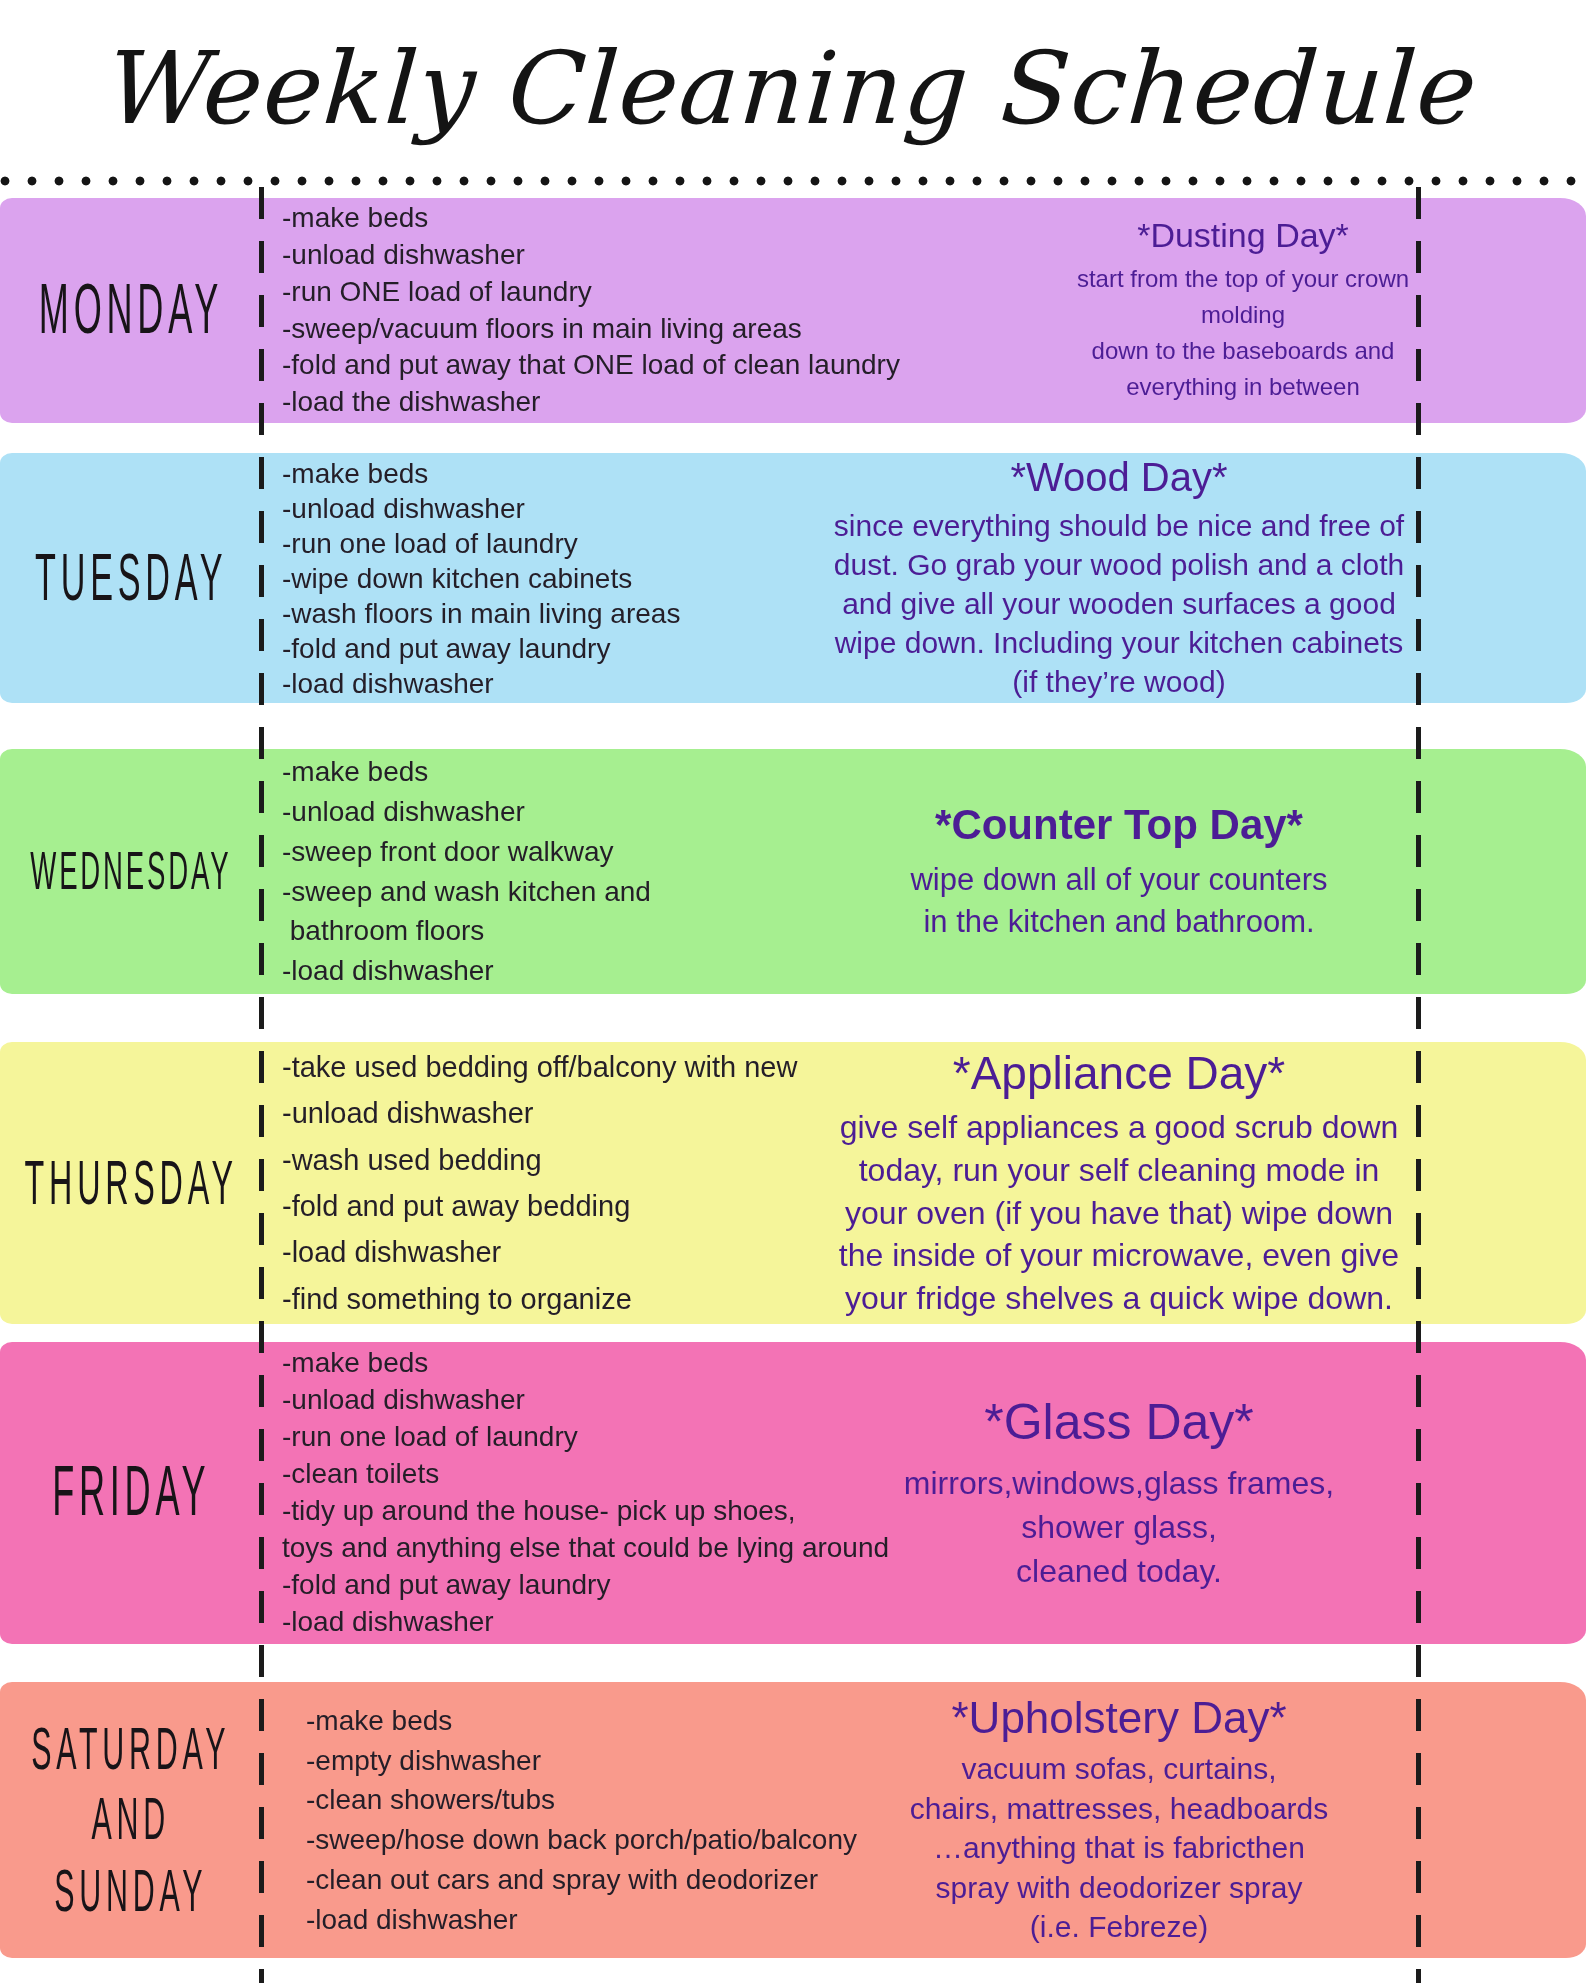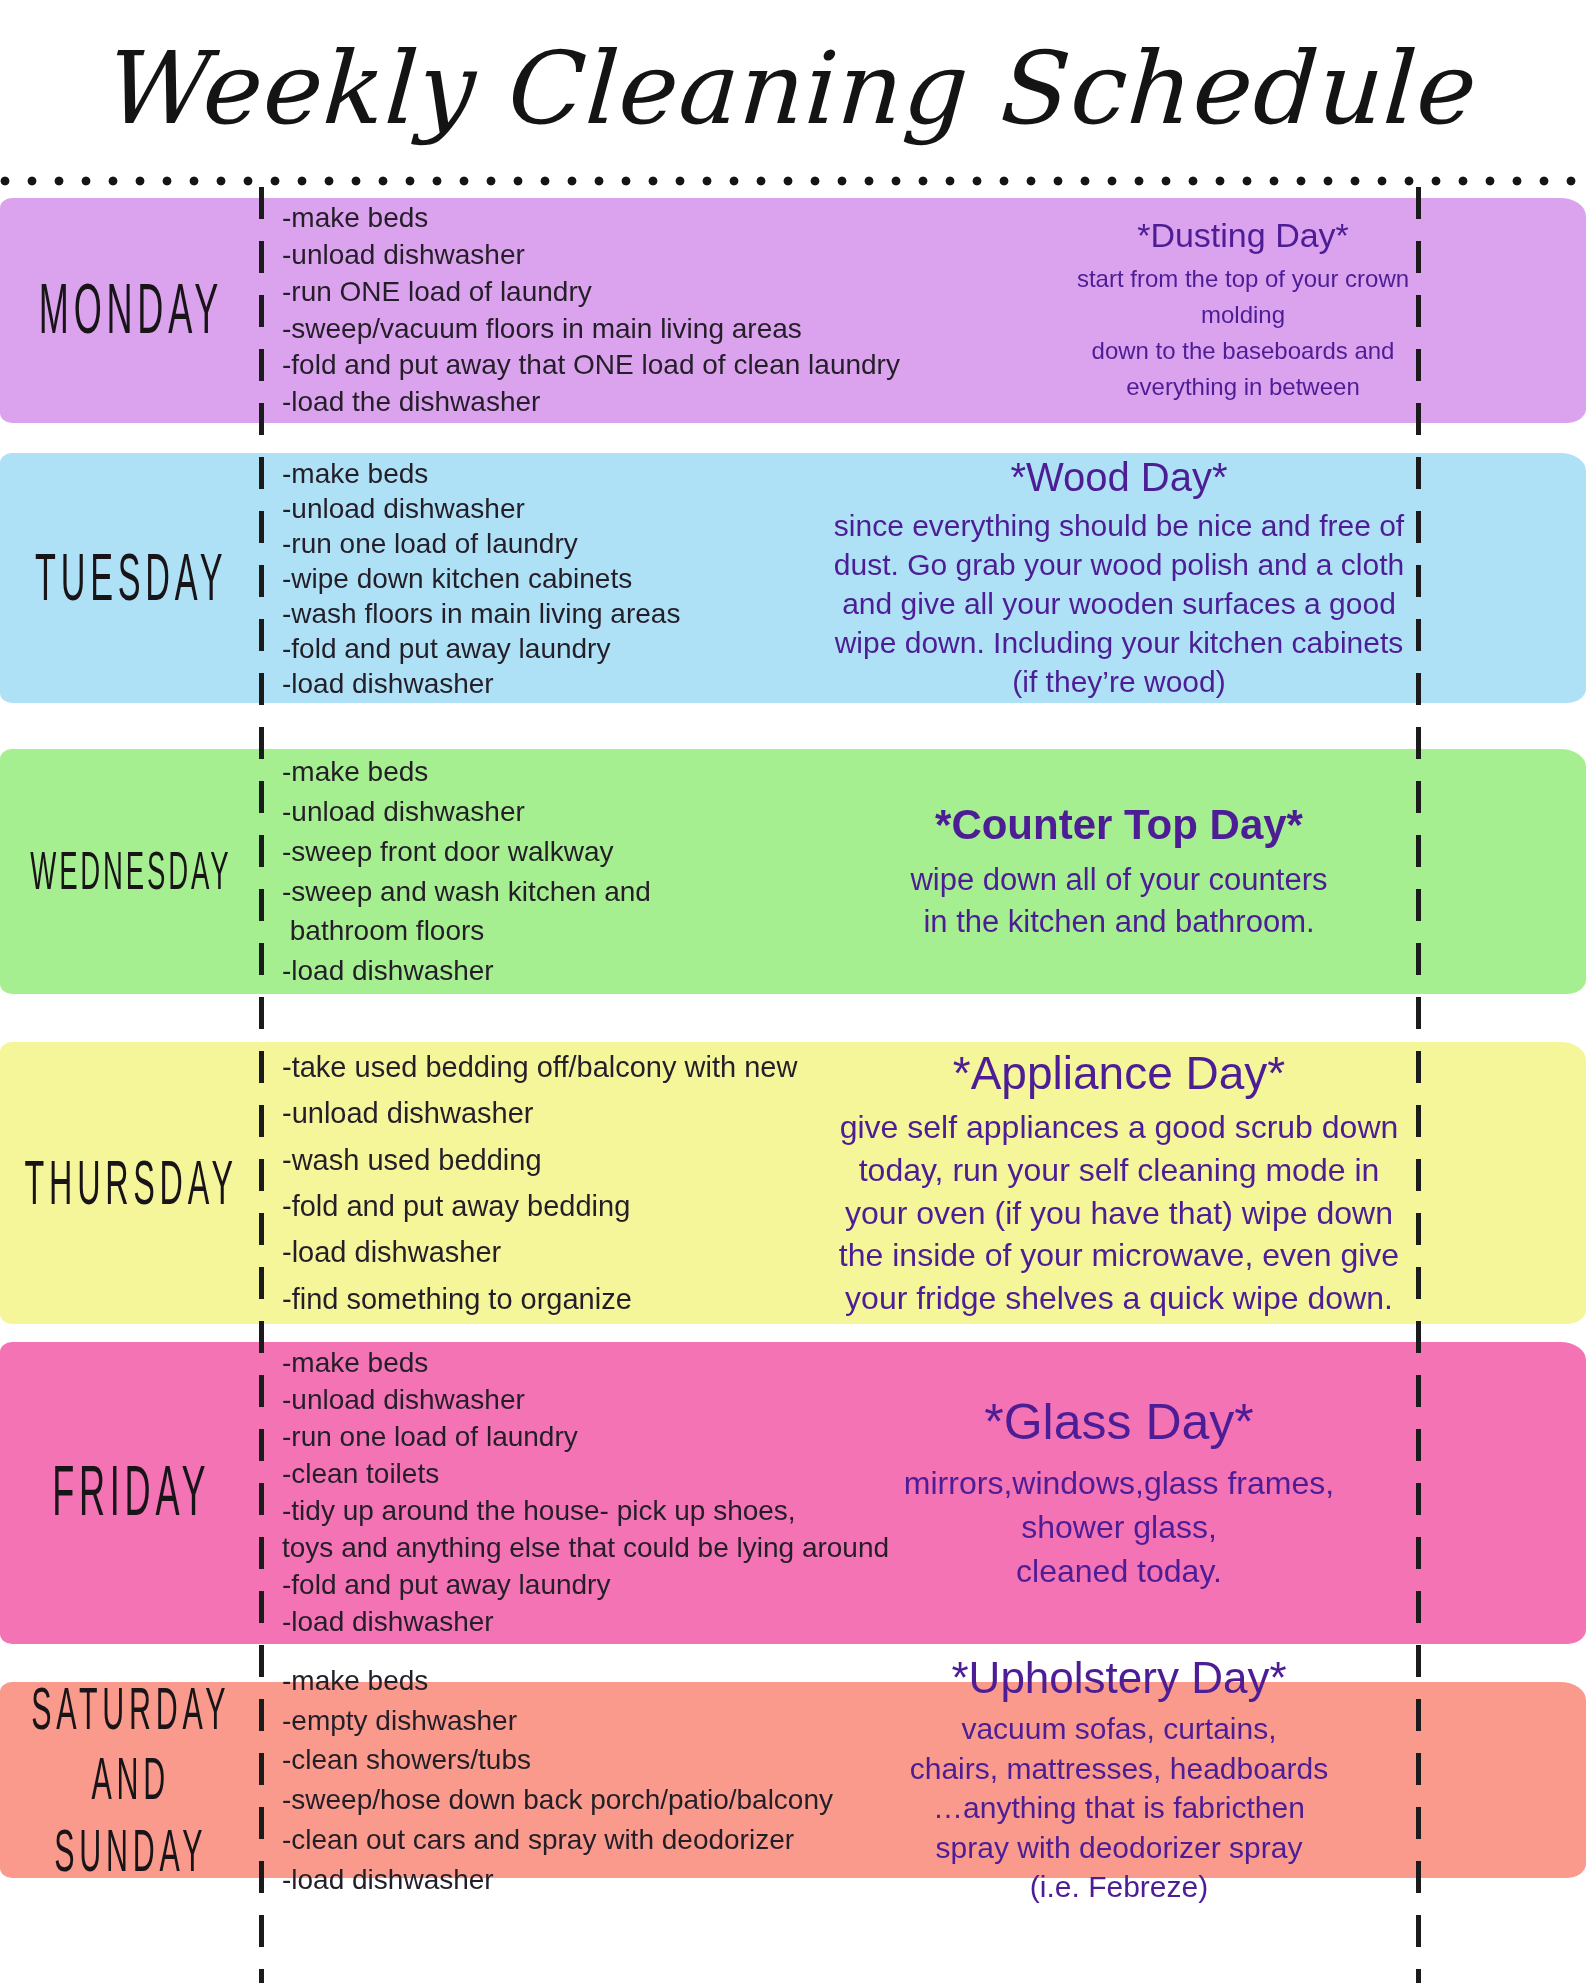--- a/index.html
+++ b/index.html
@@ -26,21 +26,21 @@
   }
   .vdash.left{left:259px;}
   .vdash.right{left:1416px;}
   
   .row{display:flex;width:100%;flex:none;position:relative;border-radius:12px 26px 20px 12px / 10px 18px 14px 10px;}
   .row-0{height:225px;margin-top:12px;}
   .row-1{height:250px;margin-top:30px;}
   .row-2{height:245px;margin-top:46px;}
   .row-3{height:282px;margin-top:48px;}
   .row-4{height:302px;margin-top:18px;}
-  .row-5{height:196px;margin-top:38px;}
+  .row-5{height:276px;margin-top:38px;gap:24px;}
   
   .col-day{width:262px;flex:none;display:flex;align-items:center;justify-content:center;}
   .day-inner{
     font-size:38px;letter-spacing:5px;color:#181418;line-height:1.1;
     transform:scale(0.95,1.85);text-align:center;white-space:nowrap;font-weight:400;
   }
   .day-line{display:block;}
   .row-1 .day-inner{font-size:36px;}
   .row-2 .day-inner{font-size:29px;letter-spacing:3px;}
   .row-3 .day-inner{font-size:34px;}

